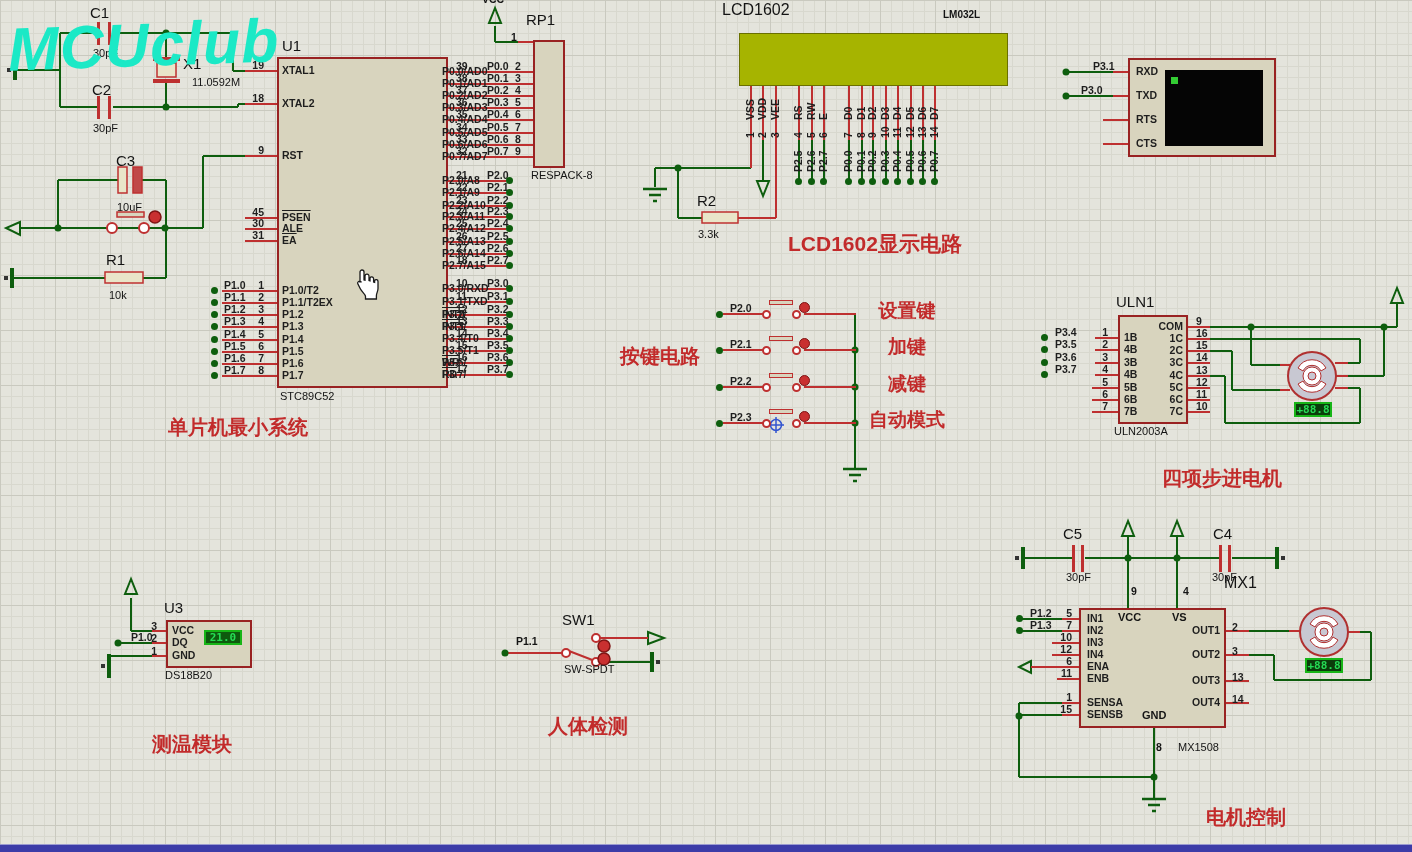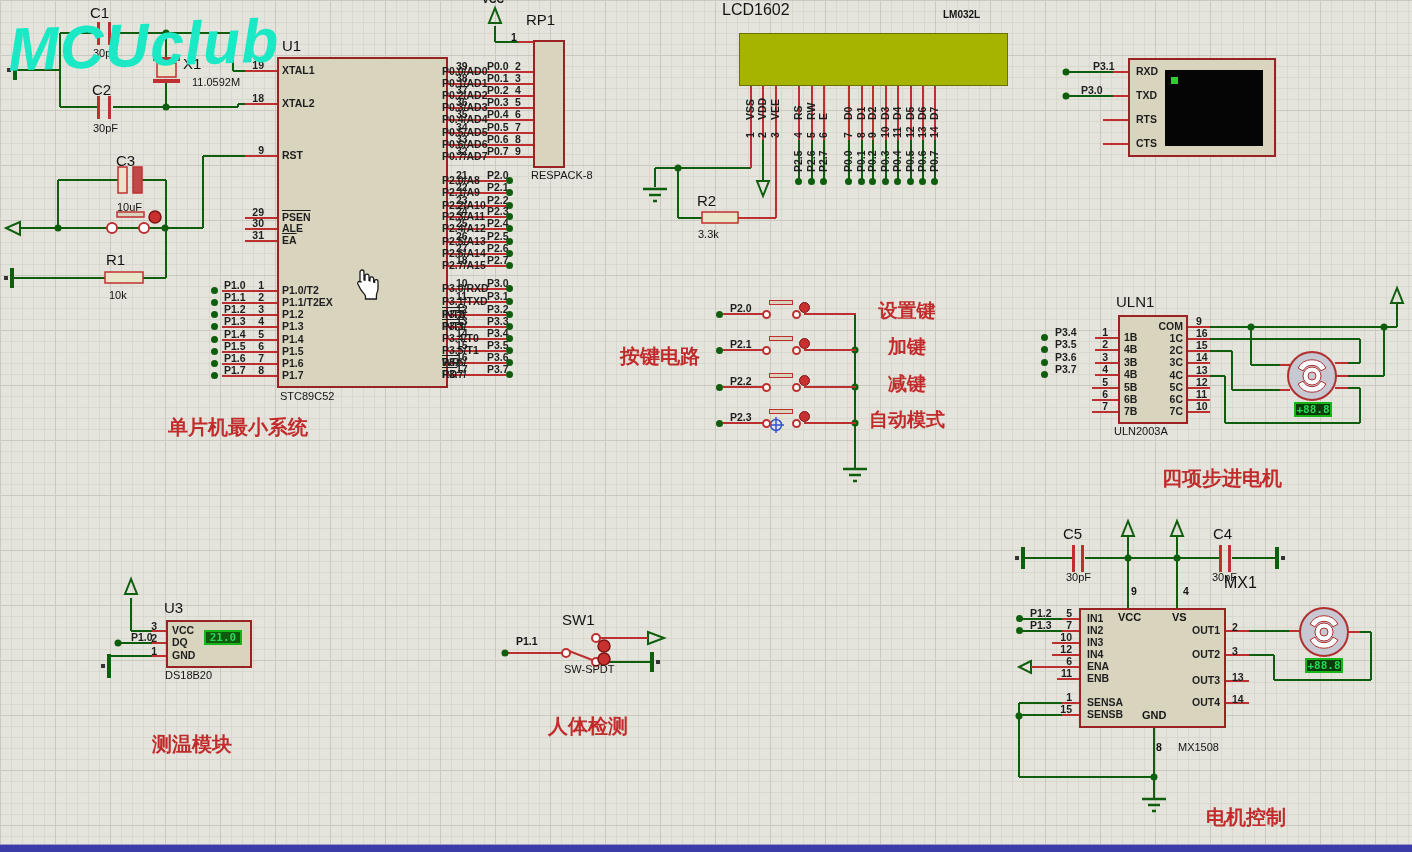--- a/index.html
+++ b/index.html
@@ -283,20 +283,21 @@
   <div class="lbl small" style="left:1131px;top:585px;">9</div>
   <div class="lbl small" style="left:1172px;top:611px;font-size:11px;">VS</div>
   <div class="lbl small" style="left:1183px;top:585px;">4</div>
   <div class="lbl ref" style="left:164px;top:599px;">U3</div>
   <div class="lbl val" style="left:165px;top:669px;">DS18B20</div>
   <div class="lbl ref" style="left:562px;top:611px;">SW1</div>
   <div class="lbl val" style="left:564px;top:663px;">SW-SPDT</div>
   <div class="lbl small" style="left:516px;top:635px;">P1.1</div>
 
   <div class="cap" style="left:168px;top:414px;">单片机最小系统</div>
+  <div class="cap" style="left:788px;top:230px;font-size:21px;">LCD1602显示电路</div>
   <div class="cap" style="left:620px;top:343px;">按键电路</div>
   <div class="cap" style="left:1162px;top:465px;">四项步进电机</div>
   <div class="cap" style="left:152px;top:731px;">测温模块</div>
   <div class="cap" style="left:548px;top:713px;">人体检测</div>
   <div class="cap" style="left:1206px;top:804px;">电机控制</div>
 
   <div class="layer u1ln">
 
   <div class="prow" style="top: 71px;">
       <span class="pname">
@@ -540,21 +541,21 @@
       <div class="prow" style="top: 104px;">
 
       <span class="pnum">18</span>
     </div>
       <div class="prow" style="top: 156px;">
 
       <span class="pnum">9</span>
     </div>
       <div class="prow" style="top: 218px;">
 
-      <span class="pnum">29</span>
+      <span class="pnum">45</span>
     </div>
       <div class="prow" style="top: 229px;">
 
       <span class="pnum">30</span>
     </div>
       <div class="prow" style="top: 241px;">
 
       <span class="pnum">31</span>
     </div>
       <div class="prow" style="top: 291px;">

